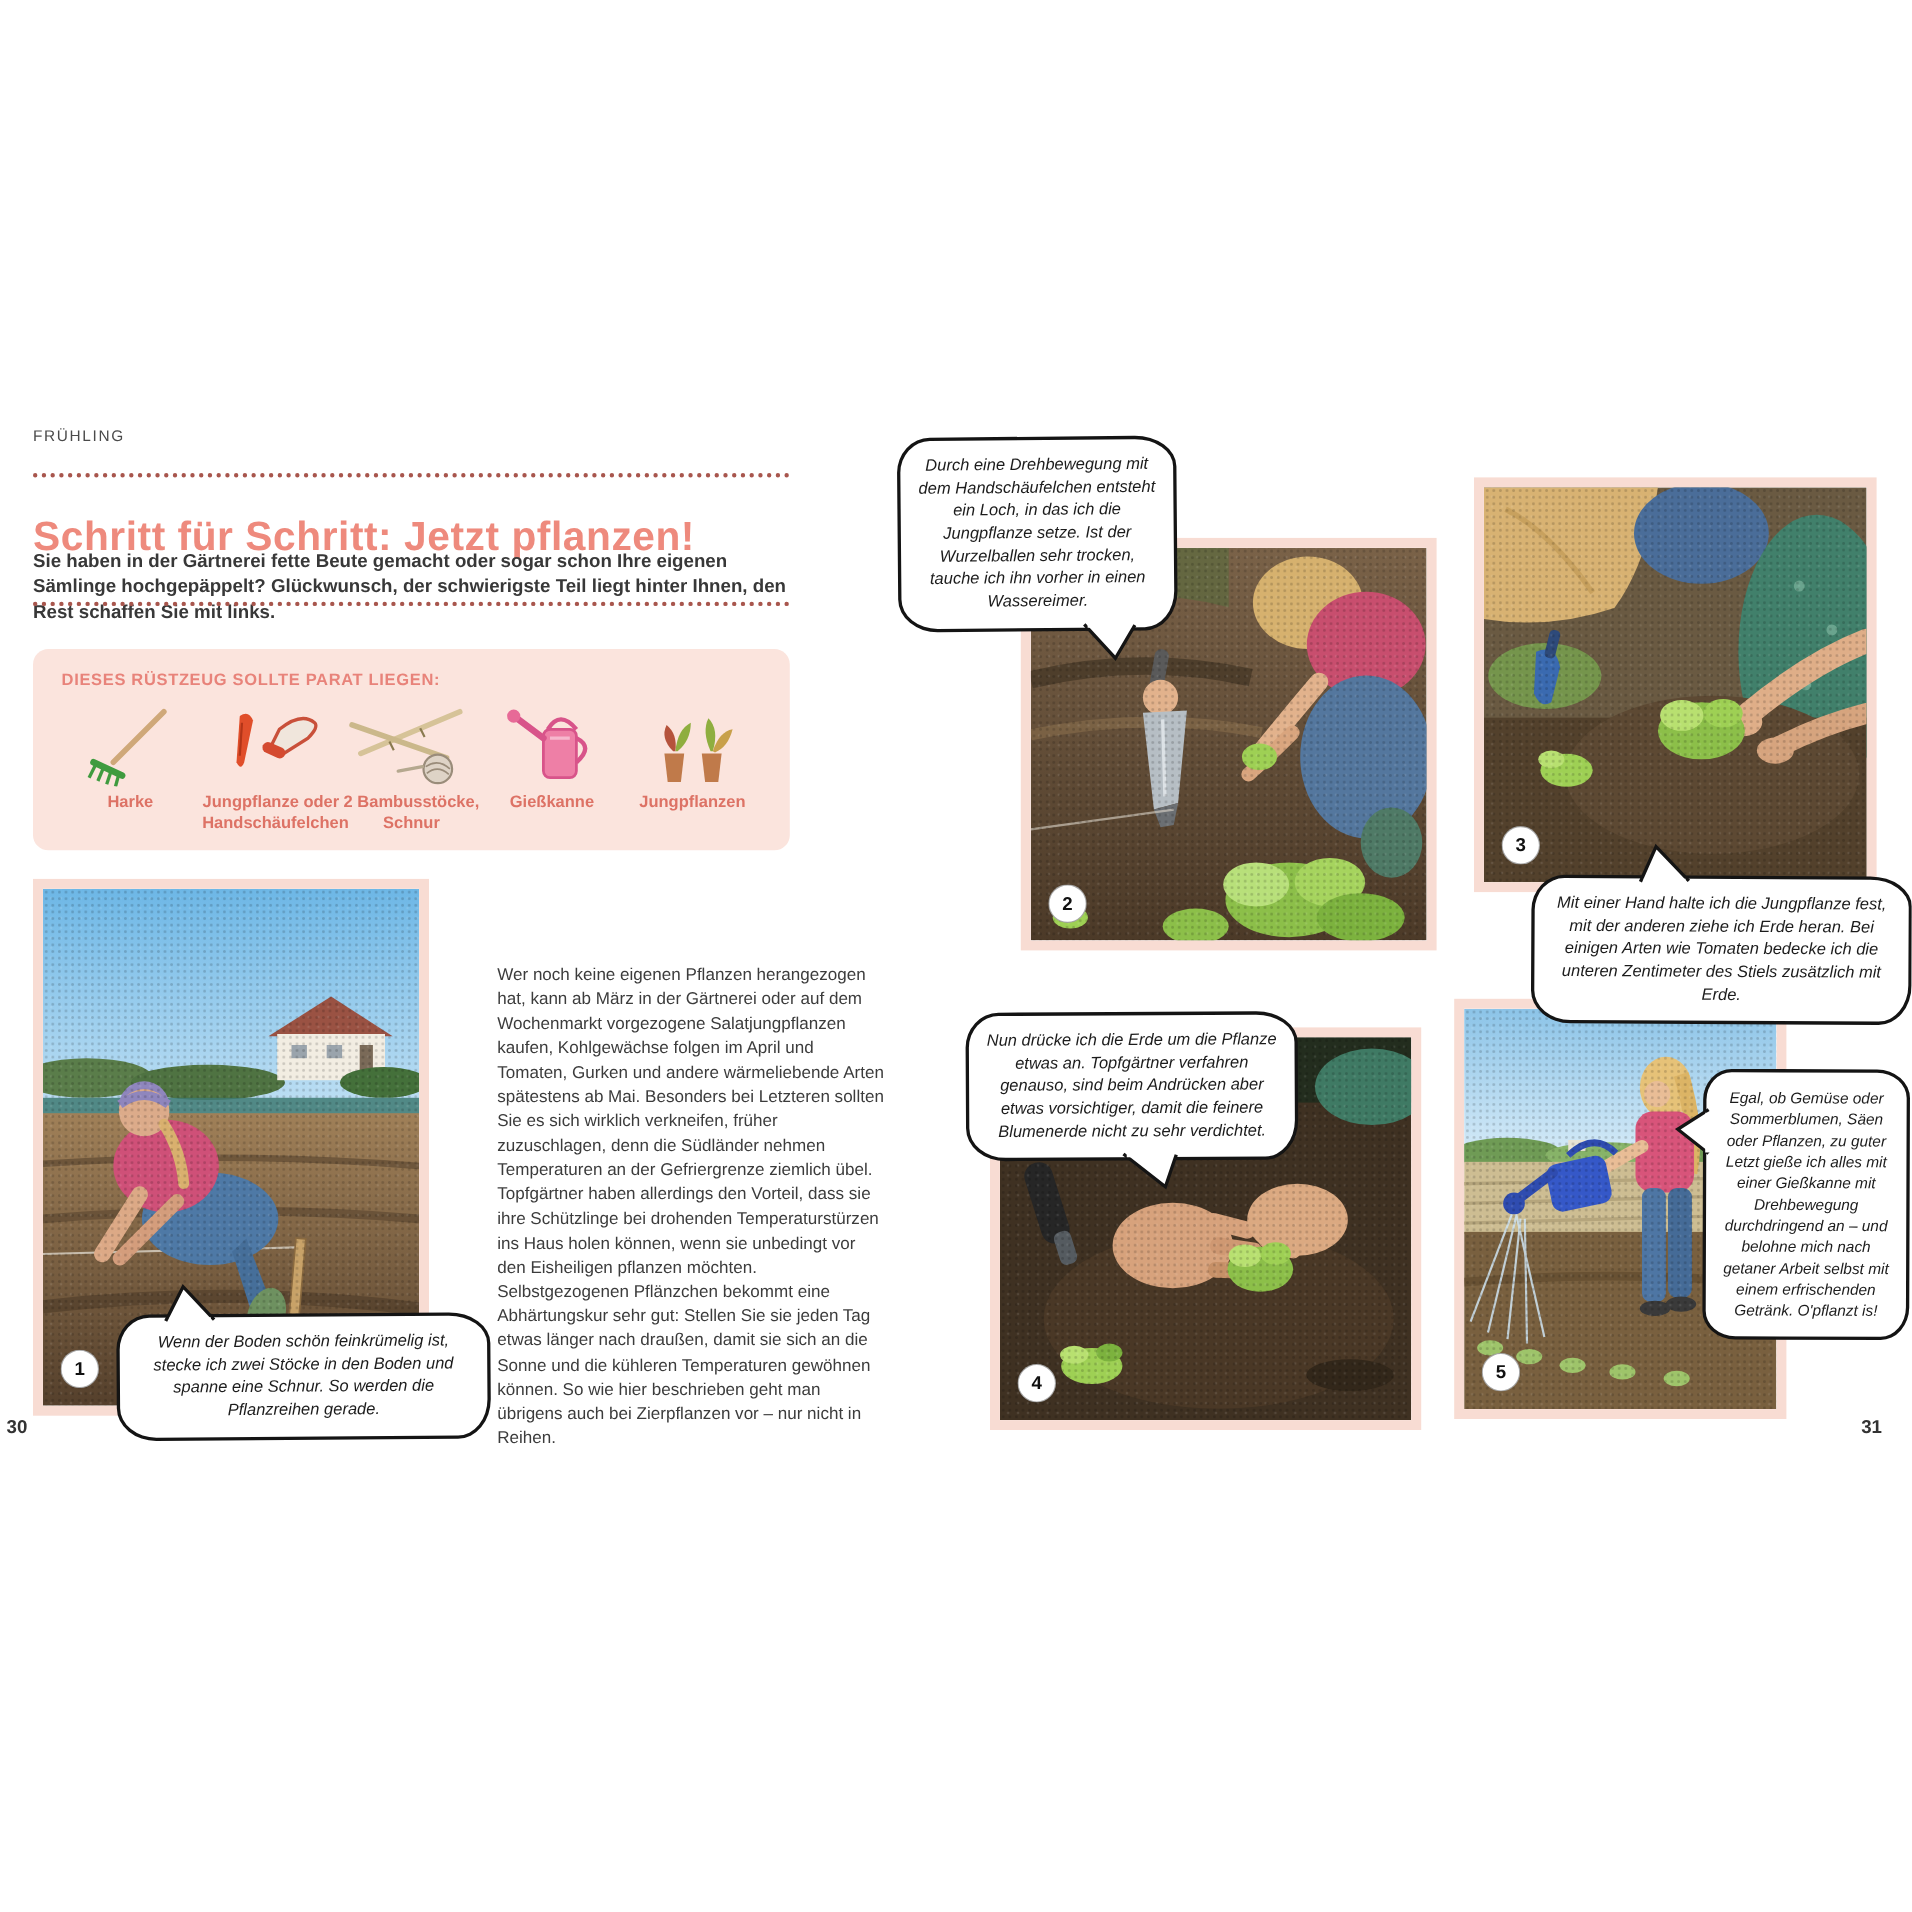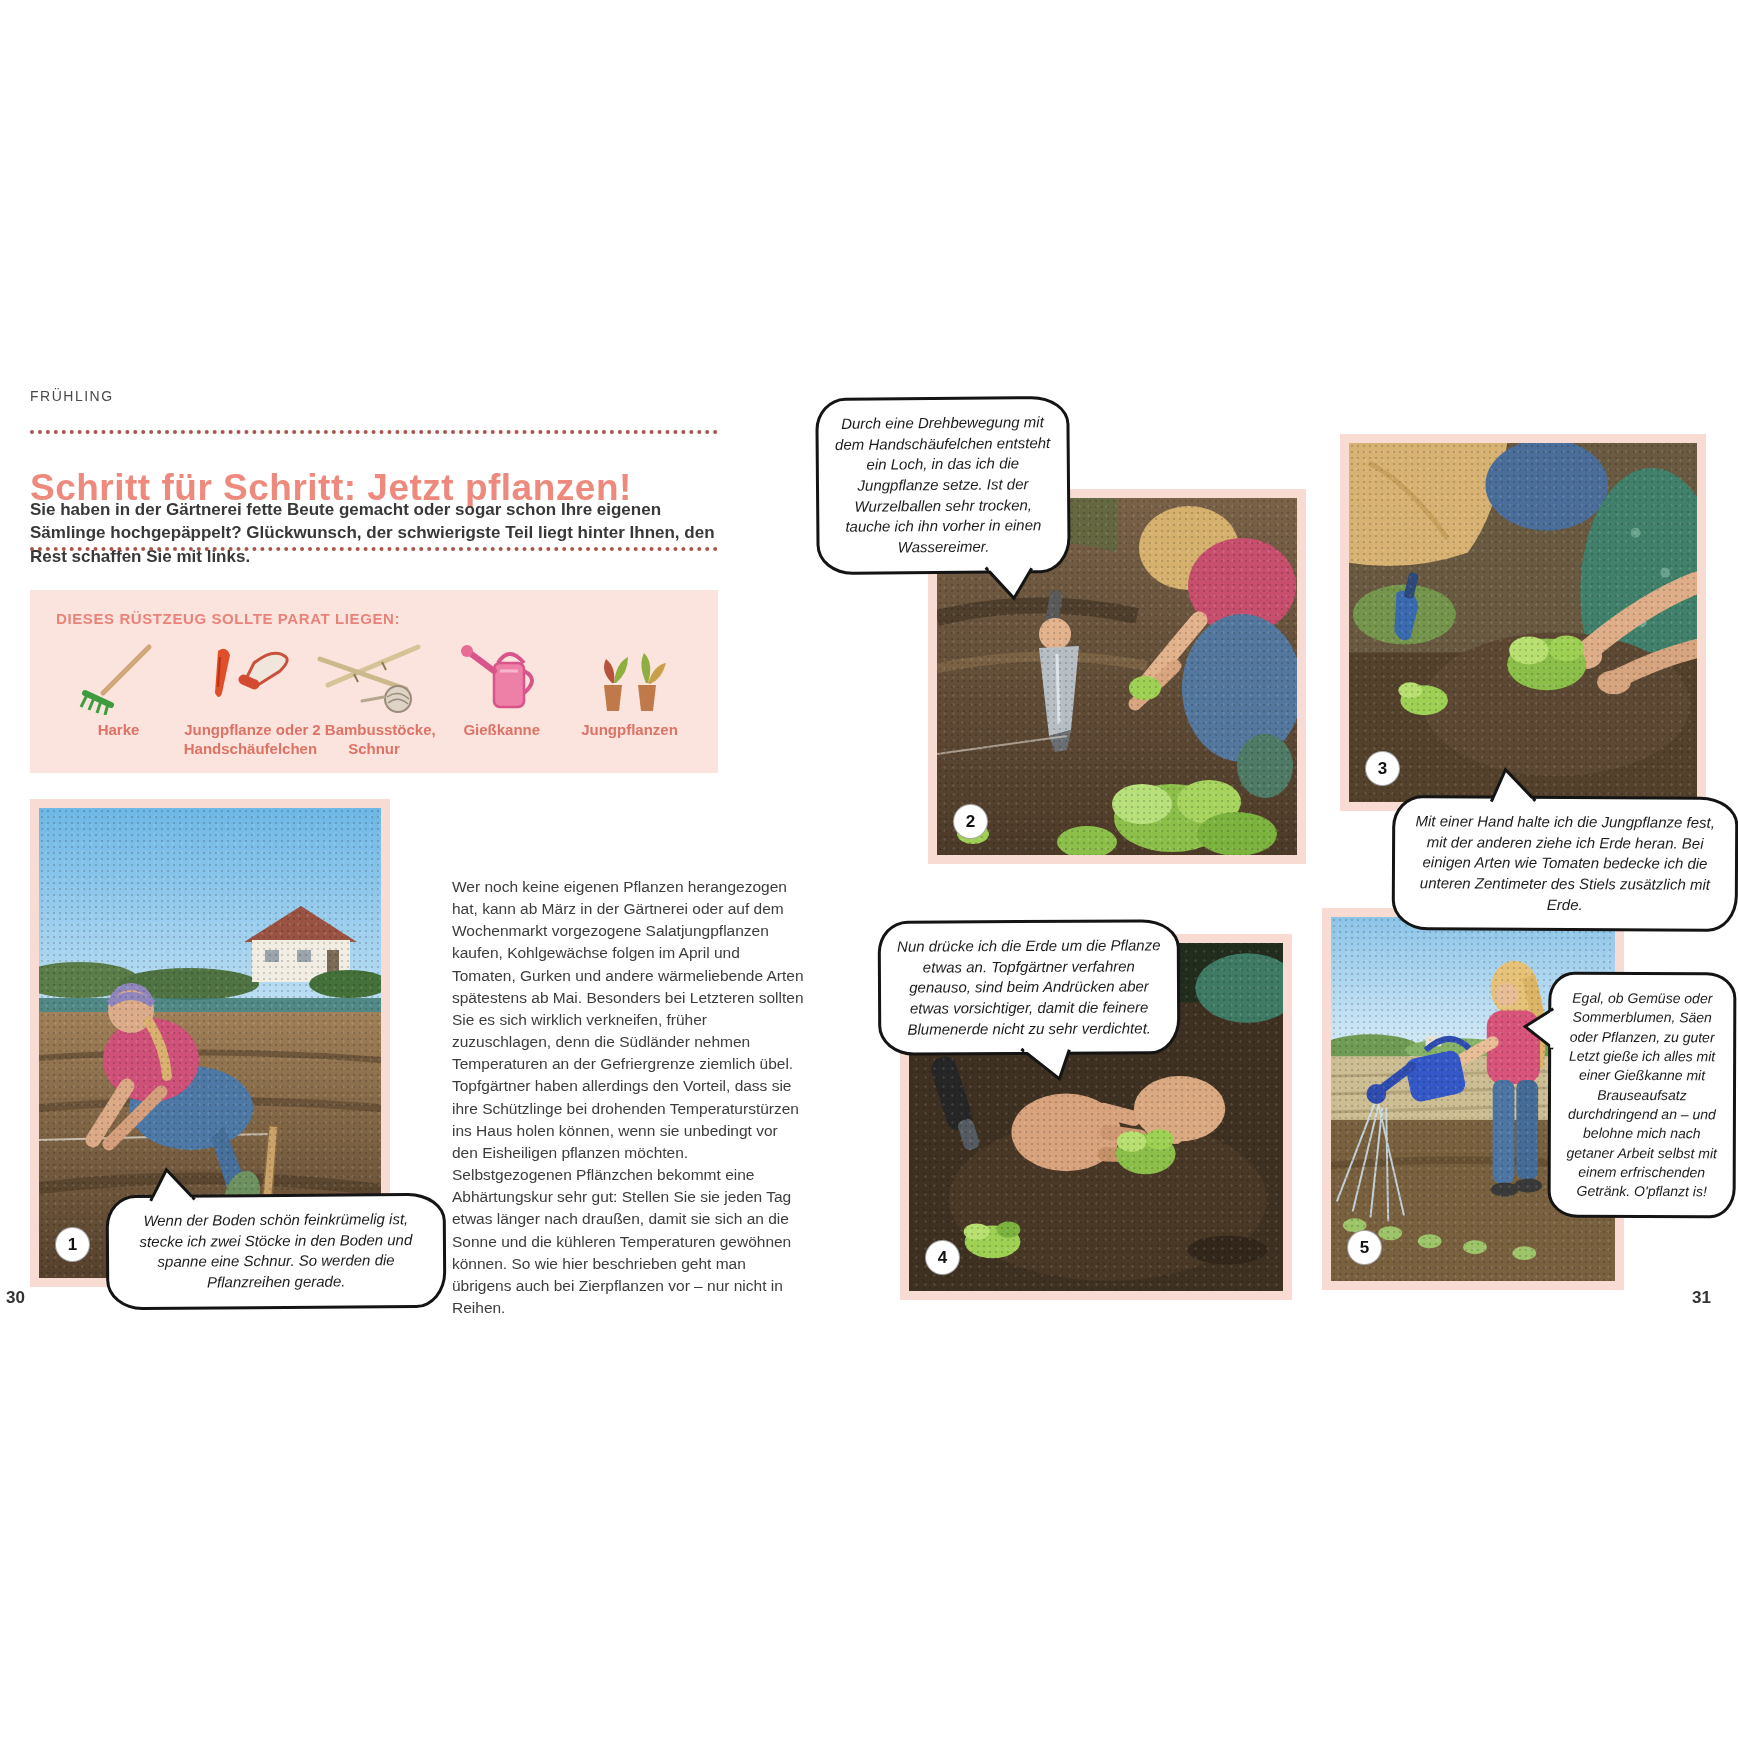--- a/index.html
+++ b/index.html
@@ -47,21 +47,21 @@
 <body>
 
 <div class="canvas">
 
   <div class="abs kicker" style="left:30px;top:388px;">FRÜHLING</div>
   <div class="abs dotline" style="left:30px;top:430px;width:688px;"></div>
   <div class="abs title" style="left:30px;top:467px;width:720px;">Schritt für Schritt: Jetzt pflanzen!</div>
   <div class="abs intro" style="left:30px;top:498px;width:708px;">Sie haben in der Gärtnerei fette Beute gemacht oder sogar schon Ihre eigenen Sämlinge hochgepäppelt? Glückwunsch, der schwierigste Teil liegt hinter Ihnen, den Rest schaffen Sie mit links.</div>
   <div class="abs dotline" style="left:30px;top:547px;width:688px;"></div>
 
-  <div class="abs toolbox" style="left:30px;top:590px;width:688px;height:183px;">
+  <div class="abs toolbox" style="left:30px;top:590px;width:688px;height:183px;border-radius:14px;">
     <div class="toolbox-h">DIESES RÜSTZEUG SOLLTE PARAT LIEGEN:</div>
     <div class="tools">
       <div class="tool">
         <svg width="84" height="74" viewBox="0 0 84 74">
           <line x1="72" y1="6" x2="26" y2="52" stroke="#cfa879" stroke-width="5" stroke-linecap="round"></line>
           <line x1="8" y1="52" x2="34" y2="64" stroke="#3f9b3f" stroke-width="6" stroke-linecap="round"></line>
           <line x1="10" y1="54" x2="4" y2="66" stroke="#3f9b3f" stroke-width="3"></line>
           <line x1="17" y1="57" x2="12" y2="69" stroke="#3f9b3f" stroke-width="3"></line>
           <line x1="24" y1="60" x2="20" y2="72" stroke="#3f9b3f" stroke-width="3"></line>
           <line x1="31" y1="63" x2="28" y2="74" stroke="#3f9b3f" stroke-width="3"></line>
@@ -371,18 +371,18 @@
       <div class="tex"></div>
     </div>
     <div class="badge">5</div>
   </div>
 
   <div class="abs bubble" style="left:1548px;top:972px;width:188px;font-size:14px;padding:14px 10px;transform:rotate(.2deg);border-radius:26px 30px 26px 30px / 28px 26px 30px 26px;">
     <svg class="tail" style="left:-29px;top:26px;" width="32" height="56" viewBox="0 0 32 56">
       <path d="M31 8 L3 26 L31 48" fill="#fff" stroke="#141414" stroke-width="3"></path>
       <rect x="28" y="11" width="4" height="36" fill="#fff"></rect>
     </svg>
-    <span>Egal, ob Gemüse oder Sommerblumen, Säen oder Pflanzen, zu guter Letzt gieße ich alles mit einer Gießkanne mit Brauseaufsatz durchdringend an – und belohne mich nach getaner Arbeit selbst mit einem erfrischenden Getränk. O'pflanzt is!</span>
+    <span>Egal, ob Gemüse oder Sommerblumen, Säen oder Pflanzen, zu guter Letzt gieße ich alles mit einer Gießkanne mit Drehbewegung durchdringend an – und belohne mich nach getaner Arbeit selbst mit einem erfrischenden Getränk. O'pflanzt is!</span>
   </div>
 
   <div class="abs pagenum" style="left:1692px;top:1288px;text-align:center;">31</div>
 
 </div>
 
 </body></html>

